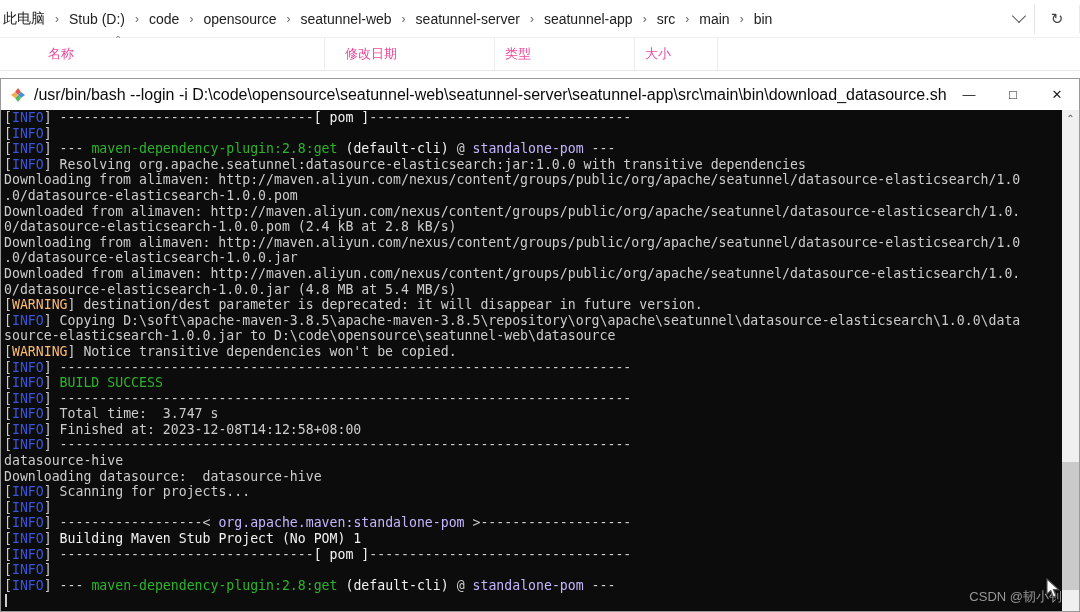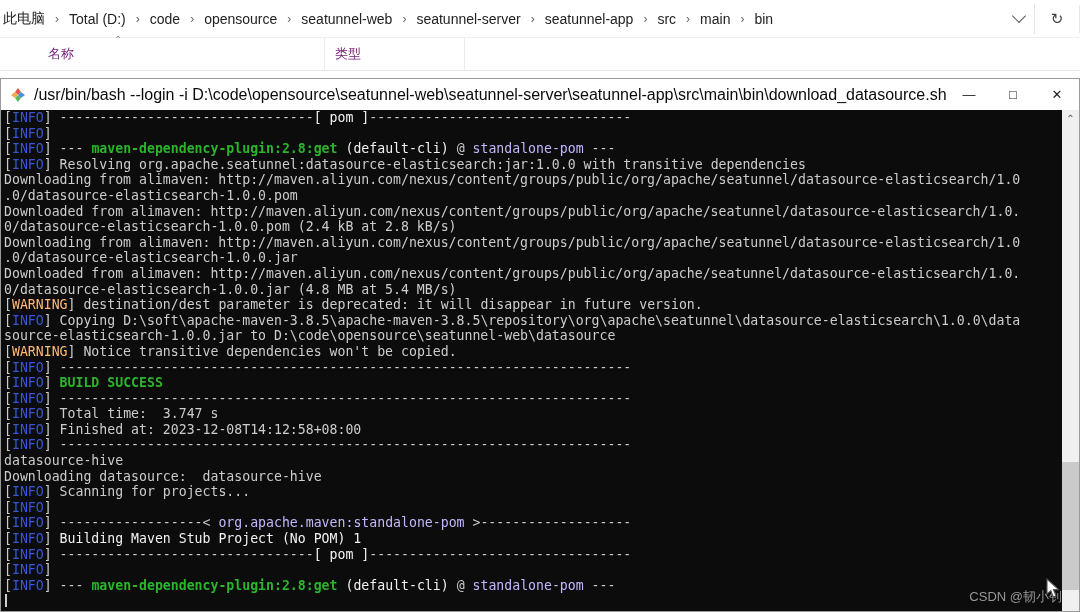--- a/index.html
+++ b/index.html
@@ -11,60 +11,60 @@
   .crumb{padding:2px 3px;cursor:default}
   .crumb-sep{color:#666;font-size:12px;margin:0 7px}
   .addr-right{margin-left:auto;display:flex;align-items:center;height:100%}
   .addr-btn{width:30px;height:28px;display:flex;align-items:center;justify-content:center;color:#444}
   .addr-divider{width:1px;height:30px;background:#e4e4e4}
   .refresh-btn{width:44px;height:28px;display:flex;align-items:center;justify-content:center;
     color:#444;font-size:15px;border-right:1px solid #e9e9e9}
   .chev{width:9px;height:9px;border-right:1.5px solid #555;border-bottom:1.5px solid #555;
     transform:rotate(45deg);margin-top:-5px}
   .headers{position:absolute;top:38px;left:0;width:1080px;height:32px;background:#fff;
-    border-bottom:1px solid #e8e8e8;display:flex;font-size:13px;color:#701a75}
+    border-bottom:1px solid #e8e8e8;display:flex;font-size:13px;color:#ec4899}
   .hcol{box-sizing:border-box;border-right:1px solid #ececec;display:flex;align-items:center;height:100%}
   .sort-caret{position:absolute;left:116px;top:37px;font-size:13px;color:#8a8a8a;line-height:10px}
   
   .term{position:absolute;top:78px;left:0;width:1080px;height:534px;box-sizing:border-box;
     border:1px solid #9a9a9a;background:#0c0c0c}
   .term-titlebar{position:absolute;top:0;left:0;right:0;height:31px;background:#fff;
     display:flex;align-items:center}
   .term-icon{margin:0 8px 0 9px;width:16px;height:16px;flex:0 0 auto}
   .term-title{font-size:16px;color:#0b0b0b;white-space:nowrap;overflow:hidden;flex:1 1 auto}
   .tbtns{display:flex;height:100%;flex:0 0 auto}
   .tbtn{width:44px;height:100%;display:flex;align-items:center;justify-content:center;
     font-size:13px;color:#222;cursor:default}
   .term-content{position:absolute;top:31px;left:0;right:17px;bottom:0;overflow:hidden;
     padding-left:3px;font-family:"DejaVu Sans Mono",monospace;font-size:13.2px;line-height:15.6px;
     white-space:pre;color:#cccccc}
   .tl{height:15.6px}
   .s-p{color:#cccccc}
   .s-i{color:#3a55d9}
   .s-w{color:#fdba74}
-  .s-g{color:#2bb52b;font-weight:bold}
+  .s-g{color:#2bb52b;font-weight:normal}
   .s-c{color:#c4b5fd;font-weight:normal}
   .s-W{color:#f2f2f2;font-weight:normal}
   .term-cursor{position:absolute;left:4px;top:515px;width:2px;height:13px;background:#cccccc}
   .term-scroll{position:absolute;top:31px;right:0;width:17px;bottom:0;background:#f0f0f0}
   .scroll-up{height:17px;display:flex;align-items:center;justify-content:center;
     color:#505050;font-size:10px}
   .scroll-thumb{position:absolute;left:0;right:0;top:352px;height:128px;background:#cacaca}
   
   .watermark{position:absolute;right:18px;bottom:6px;font-size:13px;color:#979797;z-index:40}
   .mouse{position:absolute;left:1046px;top:578px;z-index:50}
 </style>
 </head>
 <body>
 
 <div class="addr-bar">
   <div class="crumbs" id="breadcrumb">
       <span class="crumb">此电脑</span>
       <span class="crumb-sep">›</span>
-      <span class="crumb">Total (D:)</span>
+      <span class="crumb">Stub (D:)</span>
       <span class="crumb-sep">›</span>
       <span class="crumb">code</span>
       <span class="crumb-sep">›</span>
       <span class="crumb">opensource</span>
       <span class="crumb-sep">›</span>
       <span class="crumb">seatunnel-web</span>
       <span class="crumb-sep">›</span>
       <span class="crumb">seatunnel-server</span>
       <span class="crumb-sep">›</span>
       <span class="crumb">seatunnel-app</span>
@@ -83,22 +83,28 @@
     <div class="refresh-btn">
       <span>↻</span>
     </div>
   </div>
 </div>
 
 <div class="headers">
   <div class="hcol" style="width:325px;padding-left:48px">
     <span>名称</span>
   </div>
+  <div class="hcol" style="width:170px;padding-left:20px">
+    <span>修改日期</span>
+  </div>
   <div class="hcol" style="width:140px;padding-left:10px">
     <span>类型</span>
+  </div>
+  <div class="hcol" style="width:83px;padding-left:10px">
+    <span>大小</span>
   </div>
 </div>
 <div class="sort-caret">ˆ</div>
 
 <div class="term">
   <div class="term-titlebar">
     <svg class="term-icon" viewBox="0 0 16 16">
       <polygon points="8,1 11,5 8,8 5,5" fill="#e2574c"></polygon>
       <polygon points="8,8 11,11 8,15 5,11" fill="#5cb85c"></polygon>
       <polygon points="1,8 5,5 8,8 5,11" fill="#f0ad4e"></polygon>

